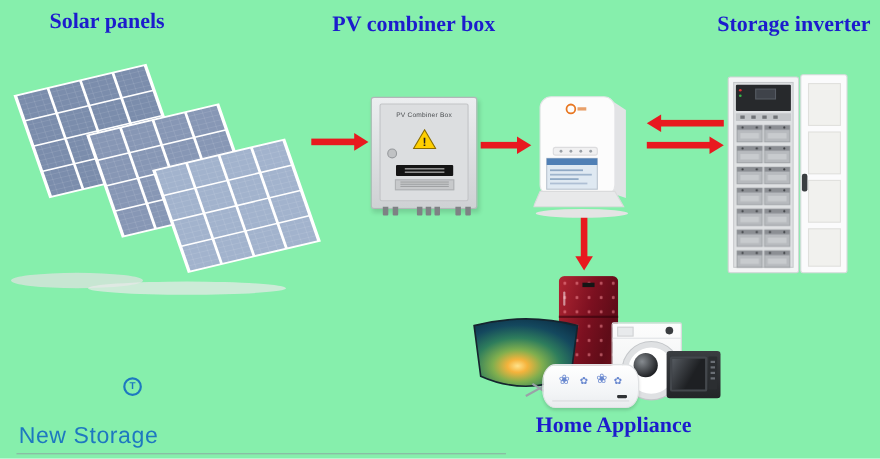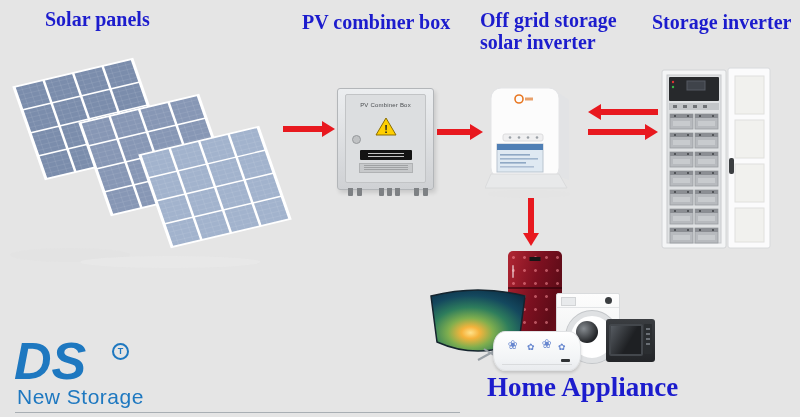--- a/index.html
+++ b/index.html
@@ -1,29 +1,29 @@
 <!DOCTYPE html>
 <html style="--label-text: #1c1ccd; --arrow: #e8191f; --logo: #1e78c0;"><head>
 <meta charset="utf-8">
 <style>
   html,body{margin:0;padding:0;background:#fff;}
   #canvas{
-    position:relative;width:800px;height:417px;background:#e5e5e5;
+    position:relative;width:800px;height:417px;background:#86efac;
     overflow:hidden;font-family:"Liberation Serif","DejaVu Serif",serif;
   }
   
   .lbl{
     position:absolute;color:var(--label-text,#1c1ccd);font-weight:bold;
     font-size:20px;white-space:nowrap;line-height:22px;
   }
   #lbl-solar{left:45px;top:8px;}
   #lbl-combiner{left:302px;top:11px;}
   #lbl-inverter{left:480px;top:9px;white-space:normal;width:150px;}
   #lbl-battery{left:652px;top:11px;}
-  #lbl-home{left:487px;top:376px;font-size:27px;}
+  #lbl-home{left:487px;top:376px;font-size:20px;}
   
   .arrow{position:absolute;}
   .arrow-right{height:16px;}
   .arrow-right::before{content:'';position:absolute;left:0;right:11px;top:5px;height:6px;background:var(--arrow,#e8191f);}
   .arrow-right::after{content:'';position:absolute;right:0;top:0;width:0;height:0;
     border-top:8px solid transparent;border-bottom:8px solid transparent;border-left:13px solid var(--arrow,#e8191f);}
   .arrow-left{height:16px;}
   .arrow-left::before{content:'';position:absolute;left:11px;right:0;top:5px;height:6px;background:var(--arrow,#e8191f);}
   .arrow-left::after{content:'';position:absolute;left:0;top:0;width:0;height:0;
     border-top:8px solid transparent;border-bottom:8px solid transparent;border-right:13px solid var(--arrow,#e8191f);}
@@ -102,24 +102,20 @@
     font-size:21px;font-weight:500;letter-spacing:.5px;}
   #footer-line{position:absolute;left:15px;top:412px;width:445px;height:1px;background:#8e979e;opacity:.7;}
 </style>
 </head>
 <body>
 
 <div id="canvas">
 
   <div class="lbl" id="lbl-solar">Solar panels</div>
   <div class="lbl" id="lbl-combiner">PV combiner box</div>
-  <div class="lbl" id="lbl-inverter">
-    <div>Off grid storage</div>
-    <div>solar inverter</div>
-  </div>
   <div class="lbl" id="lbl-battery">Storage inverter</div>
   <div class="lbl" id="lbl-home">Home Appliance</div>
 
   <div class="arrow arrow-right" id="arr-1"></div>
   <div class="arrow arrow-right" id="arr-2"></div>
   <div class="arrow arrow-left" id="arr-3"></div>
   <div class="arrow arrow-right" id="arr-4"></div>
   <div class="arrow arrow-down" id="arr-5"></div>
 
   <div id="solar-panels">
@@ -275,19 +271,18 @@
       <div id="micro-ctrl">
         <i style="top:4px;"></i>
           <i style="top:9px;"></i>
           <i style="top:14px;"></i>
           <i style="top:19px;"></i>
       </div>
     </div>
   </div>
 
   <div id="logo">
-    <div id="logo-ds">DS</div>
     <div id="logo-tm">T</div>
     <div id="logo-tagline">New Storage</div>
   </div>
   <div id="footer-line"></div>
 
 </div>
 
 </body></html>

